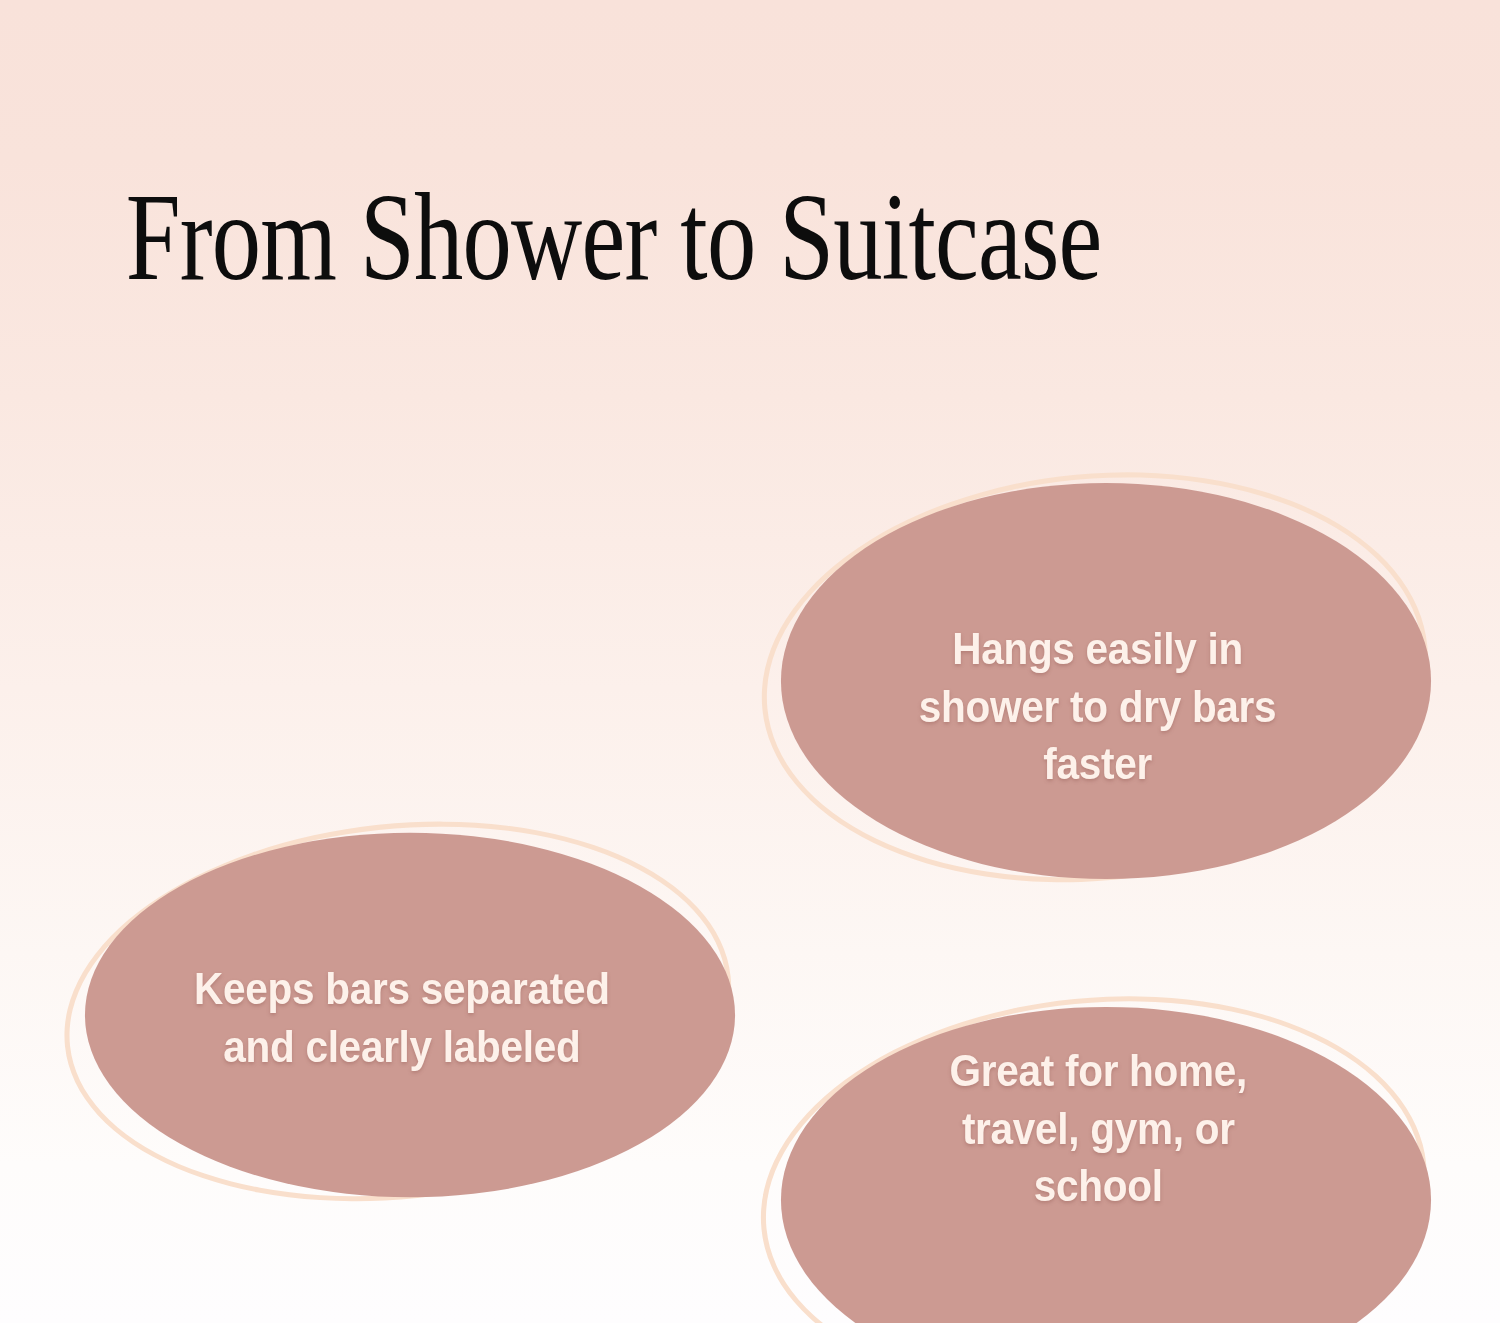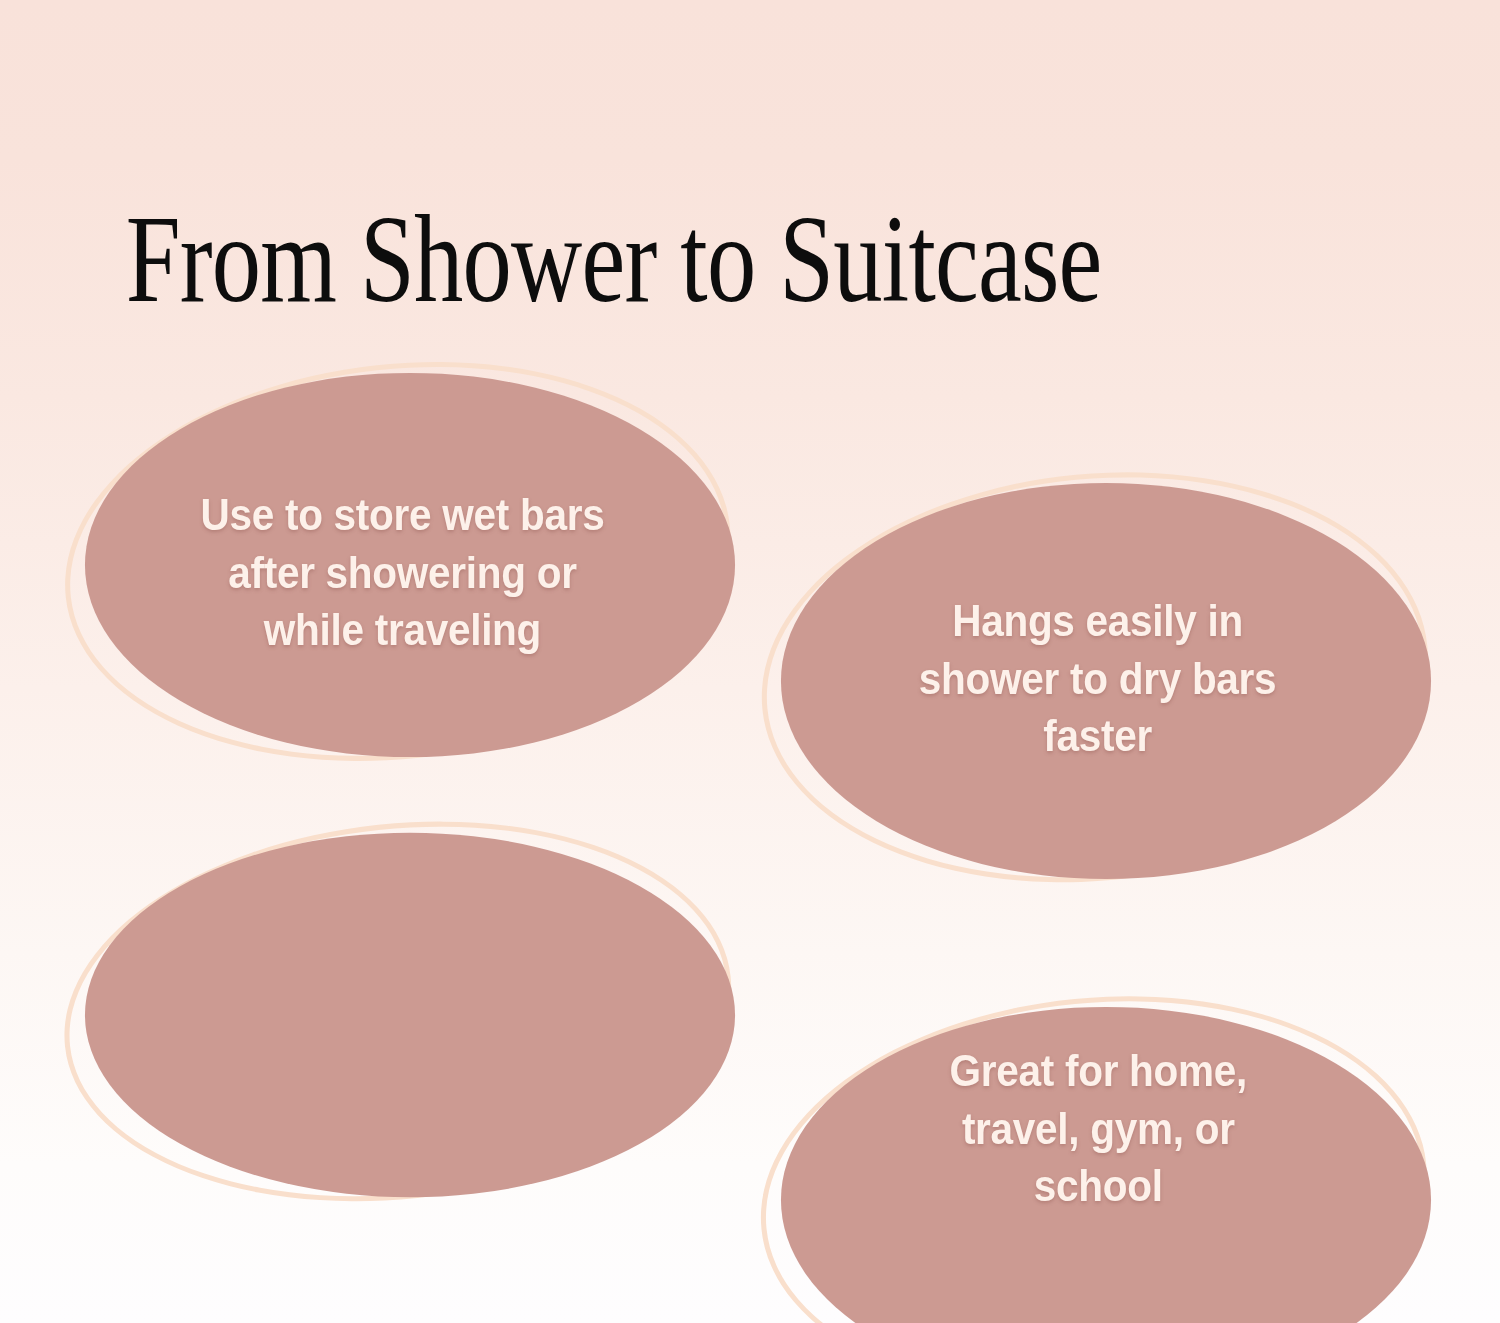--- a/index.html
+++ b/index.html
@@ -32,21 +32,20 @@
     top: 176px;
     width: 1212px;
     text-align: center;
     color: #0d0d0d;
     font-family: "Liberation Serif", serif;
     font-weight: 400;
     font-size: 124px;
     line-height: 1;
     letter-spacing: -1px;
     white-space: nowrap;
-    margin-top: 22px;
   }
   #title .t-inner {
     display: inline-block;
     transform: scaleX(0.795);
     transform-origin: center center;
   }
 
   
   .bubble {
     position: absolute;
@@ -92,21 +91,21 @@
   
   #bubble-1 { left: 72px;  top: 368px;  width: 660px; height: 390px; }
   #bubble-1 .ring { transform: rotate(-6.2deg) translate(-4px, -2px) scale(1.012); }
   #bubble-1 .fill { transform: translate(8px, 2px) scale(0.985); }
   #bubble-1 .label { top: 118px; }
 
   
   #bubble-2 { left: 768px; top: 478px;  width: 660px; height: 402px; }
   #bubble-2 .ring { transform: rotate(-5.4deg) translate(-3px, -2px) scale(1.012); }
   #bubble-2 .fill { transform: translate(8px, 2px) scale(0.985); }
-  #bubble-2 .label { top: 114px; text-align: center; }
+  #bubble-2 .label { top: 142px; text-align: center; }
 
   
   #bubble-3 { left: 72px;  top: 828px;  width: 660px; height: 370px; }
   #bubble-3 .ring { transform: rotate(-6.0deg) translate(-4px, -2px) scale(1.014); }
   #bubble-3 .fill { transform: translate(8px, 2px) scale(0.985); }
   #bubble-3 .label { top: 132px; }
 
   
   #bubble-4 { left: 768px; top: 1002px; width: 660px; height: 392px; }
   #bubble-4 .ring { transform: rotate(-5.6deg) translate(-4px, -2px) scale(1.012); }
@@ -115,47 +114,42 @@
 </style>
 </head>
 <body>
 
 <div id="canvas">
 
   <div id="title">
     <span class="t-inner">From Shower to Suitcase</span>
   </div>
 
-  <div class="bubble" id="bubble-1">
-    <div class="ring"></div>
-    <div class="fill"></div>
-    <div class="label">
-      <span class="l-inner">
-        <span>Use to store wet bars</span><br>
-        <span>after showering or</span><br>
-        <span>while traveling</span>
-      </span>
-    </div>
-  </div>
 
   <div class="bubble" id="bubble-2">
     <div class="ring"></div>
     <div class="fill"></div>
     <div class="label">
       <span class="l-inner">
         <span>Hangs easily in</span><br>
         <span>shower to dry bars</span><br>
         <span>faster</span>
       </span>
     </div>
   </div>
 
   <div class="bubble" id="bubble-3">
     <div class="ring"></div>
     <div class="fill"></div>
+    <div class="label">
+      <span class="l-inner">
+        <span>Keeps bars separated</span><br>
+        <span>and clearly labeled</span>
+      </span>
+    </div>
   </div>
 
   <div class="bubble" id="bubble-4">
     <div class="ring"></div>
     <div class="fill"></div>
     <div class="label">
       <span class="l-inner">
         <span>Great for home,</span><br>
         <span>travel, gym, or</span><br>
         <span>school</span>

